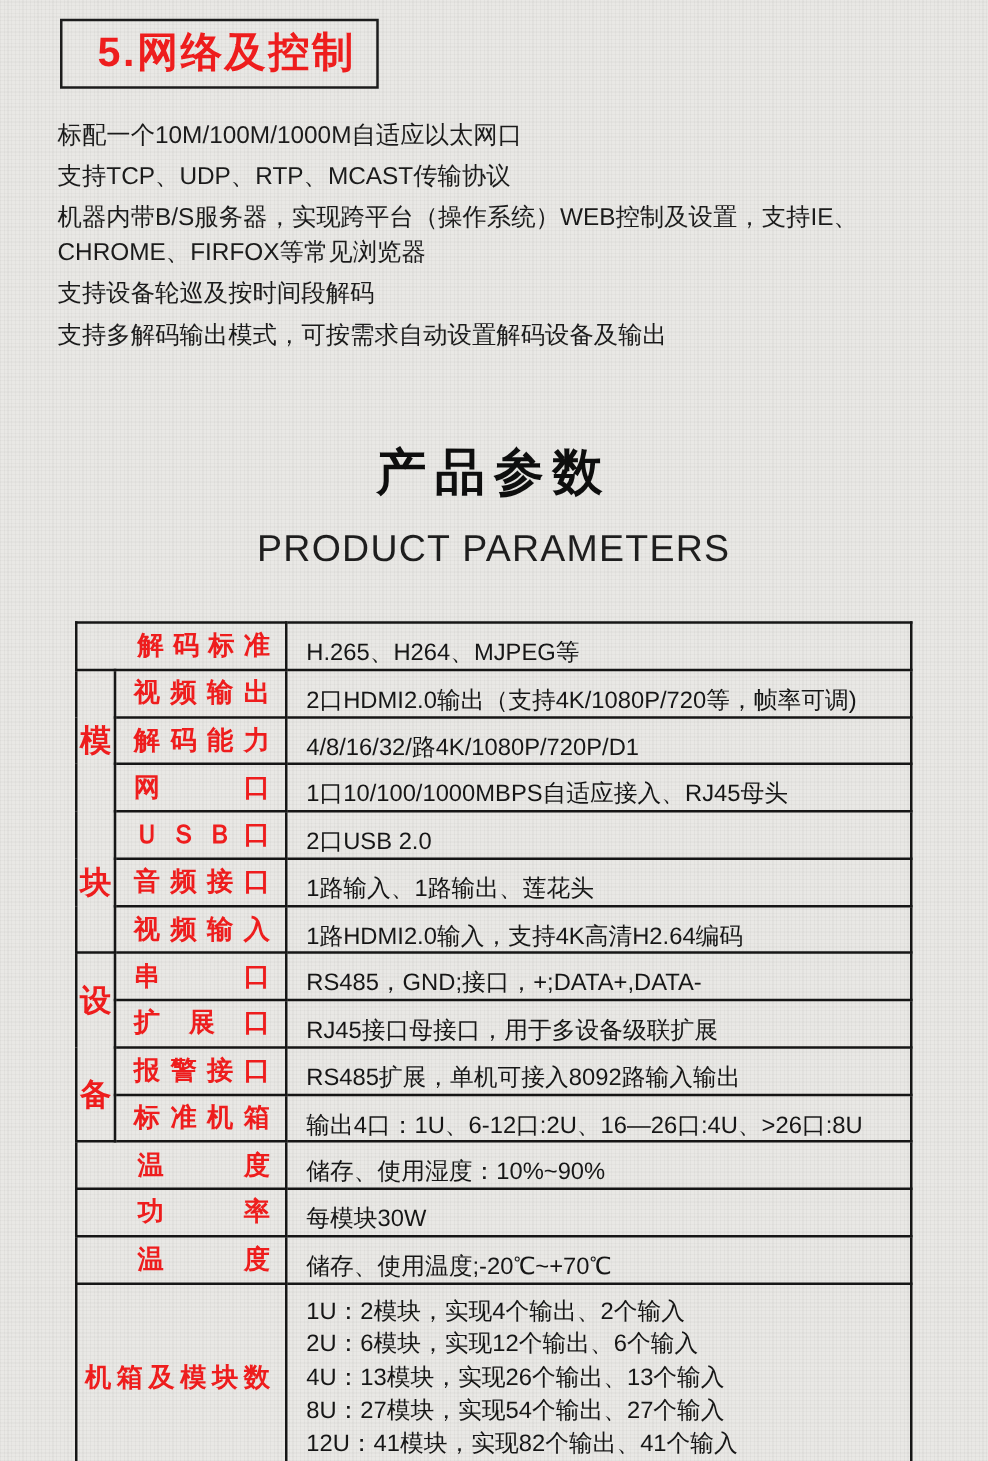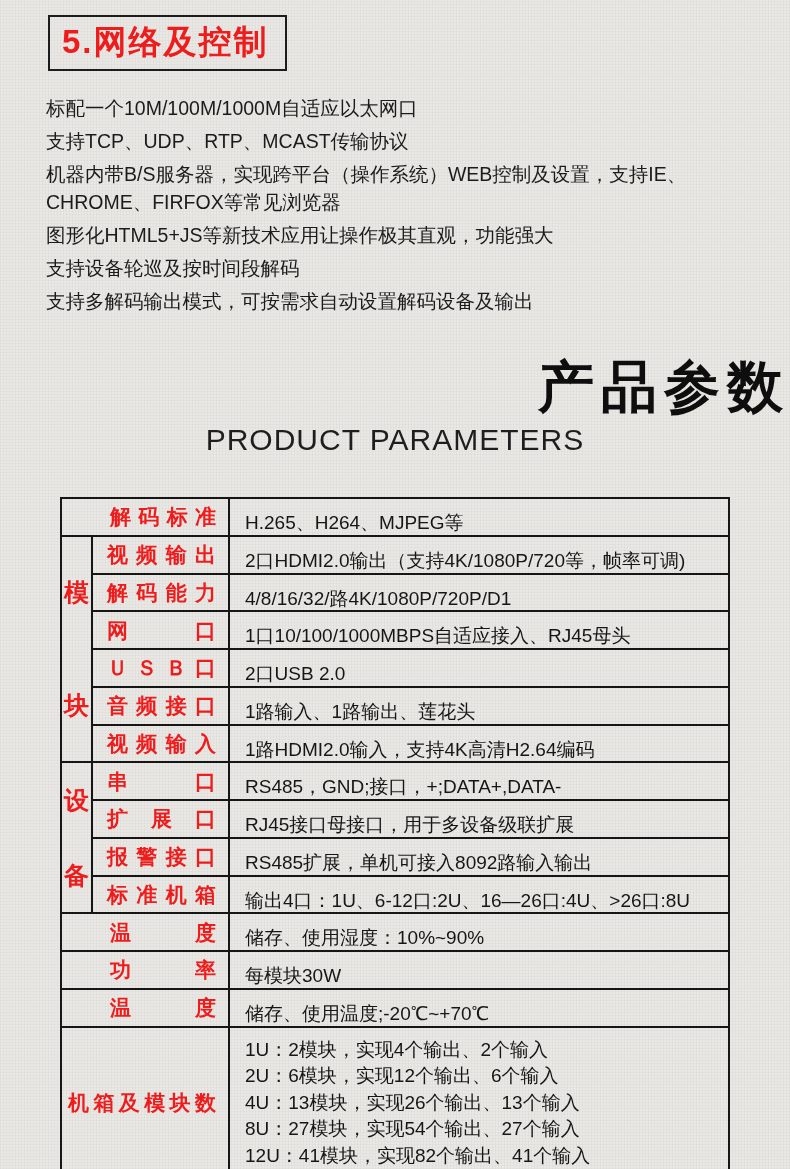--- a/index.html
+++ b/index.html
@@ -11,40 +11,40 @@
       repeating-linear-gradient(0deg, rgba(110,110,106,0.045) 0 1px, rgba(0,0,0,0) 1px 3px);
     font-family:"Liberation Sans", sans-serif;
     -webkit-font-smoothing:antialiased;
   }
   .page { position:relative; width:790px; height:1169px; overflow:hidden; }
 
   
   .title-box {
     position:absolute; left:48px; top:15px;
     border:2px solid #1c1c1c;
-    padding:7px 16px 9px 12px;
+    padding:7px 16px 9px 28px;
     background:transparent;
   }
   .title-box .t {
     color:#ee1d1d; font-size:33px; font-weight:600; letter-spacing:2px;
     line-height:1.1; white-space:nowrap;
   }
 
   
   .features {
     position:absolute; left:42px; top:90px; width:714px;
     list-style:none; margin:0; padding:0;
     font-size:19.5px; line-height:28.8px; color:#1b1b1b;
   }
   .features li { margin:4px; padding:0; }
 
   
   .big-title {
     position:absolute; top:350px; left:0; width:790px;
-    text-align:right; font-size:56px; font-weight:800;
+    text-align:center; font-size:40px; font-weight:800;
     color:#0e0e0e; letter-spacing:7px;
   }
   .sub-title {
     position:absolute; top:423px; left:0; width:790px;
     text-align:center; font-size:30px; font-weight:400;
     color:#1e1e1e; letter-spacing:1px;
   }
 
   
   table.spec {
@@ -84,21 +84,20 @@
 <div class="page">
 
   <div class="title-box">
     <span class="t">5.网络及控制</span>
   </div>
 
   <ul class="features">
     <li>标配一个10M/100M/1000M自适应以太网口</li>
     <li>支持TCP、UDP、RTP、MCAST传输协议</li>
     <li>机器内带B/S服务器，实现跨平台（操作系统）WEB控制及设置，支持IE、CHROME、FIRFOX等常见浏览器</li>
-    <li>图形化HTML5+JS等新技术应用让操作极其直观，功能强大</li>
     <li>支持设备轮巡及按时间段解码</li>
     <li>支持多解码输出模式，可按需求自动设置解码设备及输出</li>
   </ul>
 
   <div class="big-title">产品参数</div>
   <div class="sub-title">PRODUCT PARAMETERS</div>
 
   <table class="spec">
     <colgroup>
         <col class="c-grp">

